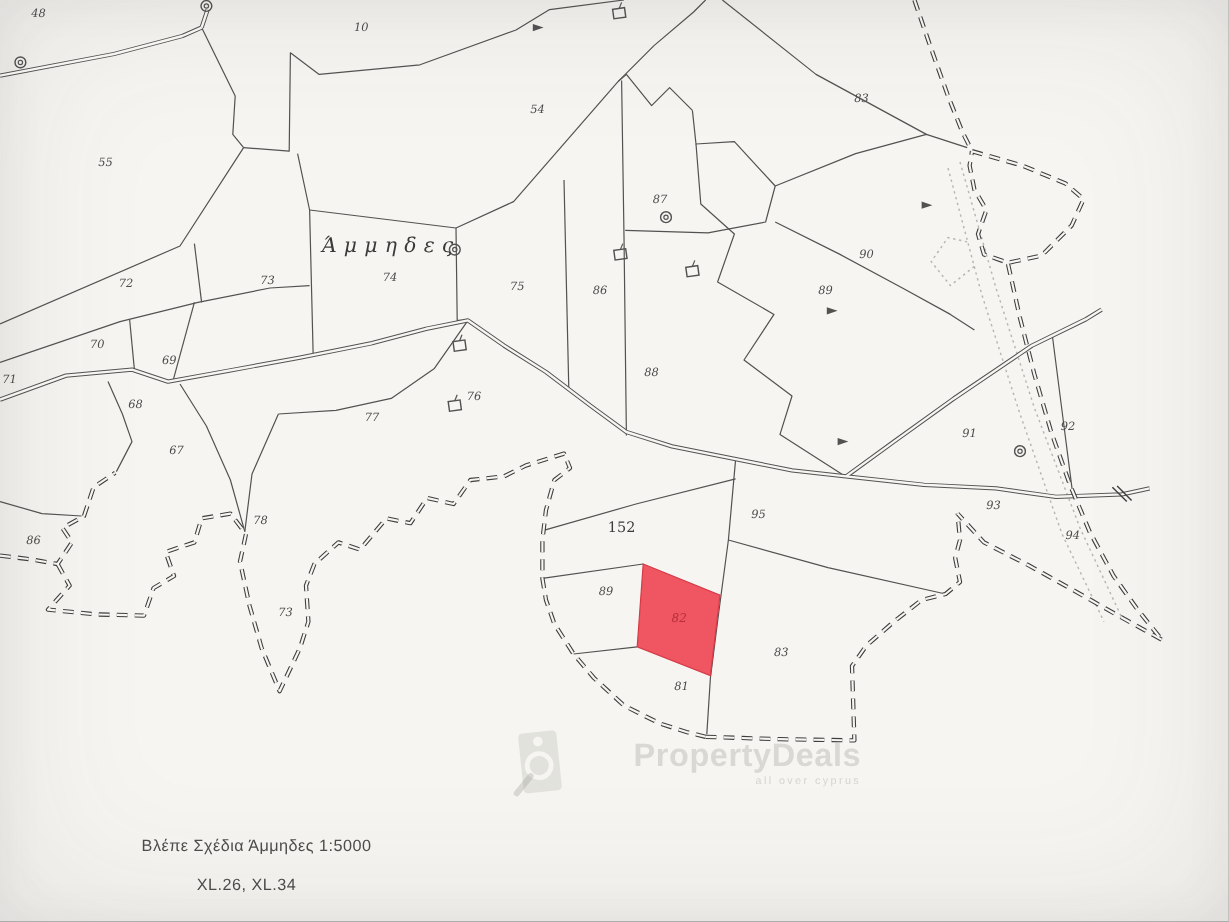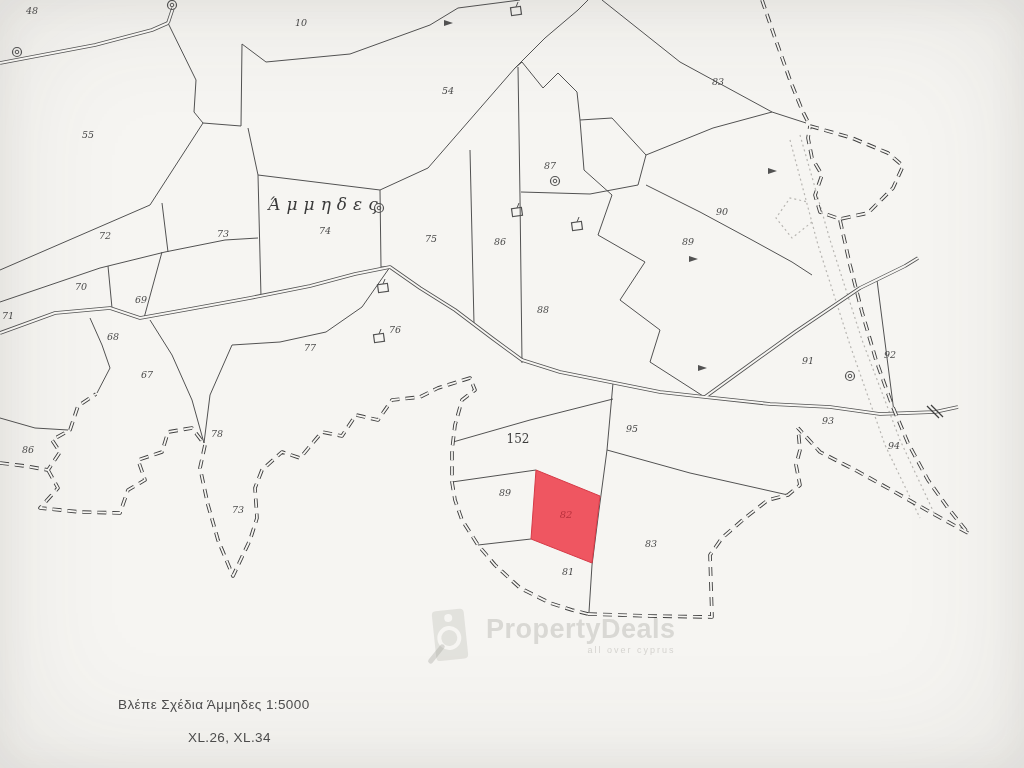--- a/index.html
+++ b/index.html
@@ -4,28 +4,28 @@
 <style>
   html,body{margin:0;padding:0;background:#888;}
   #stage{position:relative;width:1024px;height:768px;background:#f6f5f2;overflow:hidden;
          font-family:"DejaVu Sans",sans-serif;box-shadow:inset 0 0 130px rgba(70,65,60,.10);}
   #stage:after{content:"";position:absolute;inset:0;pointer-events:none;
          box-shadow:inset 0 0 40px rgba(80,75,70,.07);}
   #mapsvg{position:absolute;left:0;top:0;}
   .note{position:absolute;color:#4c4c4c;font-size:13.5px;letter-spacing:.4px;
         font-family:"Liberation Sans",sans-serif;}
   #note1{left:118px;top:697px;}
-  #note2{left:188px;top:730px;text-align:right;}
+  #note2{left:164px;top:730px;text-align:right;}
   
   #watermark{position:absolute;left:418px;top:600px;width:230px;height:70px;
              display:flex;align-items:center;pointer-events:none;}
   #wm-icon{flex:0 0 auto;}
   #wm-texts{margin-left:6px;}
   #wm-brand{font-family:"Liberation Sans",sans-serif;font-weight:bold;font-size:27px;
-            color:rgba(150,148,142,.30);letter-spacing:.5px;line-height:1;}
+            color:rgba(150,148,142,.30);letter-spacing:.5px;line-height:1;margin-left:42px;}
   #wm-tagline{font-family:"Liberation Sans",sans-serif;font-size:9px;letter-spacing:2px;
               color:rgba(150,148,142,.34);text-align:right;margin-top:2px;}
 </style>
 </head>
 <body>
 
 <div id="stage">
 
   <svg id="mapsvg" width="1024" height="768" viewBox="0 0 1024 768">
       <polyline points="800,135 830,240 862,340 900,440 935,515" fill="none" stroke="#b8b6b2" stroke-width="1.2" stroke-dasharray="2 3"></polyline>

